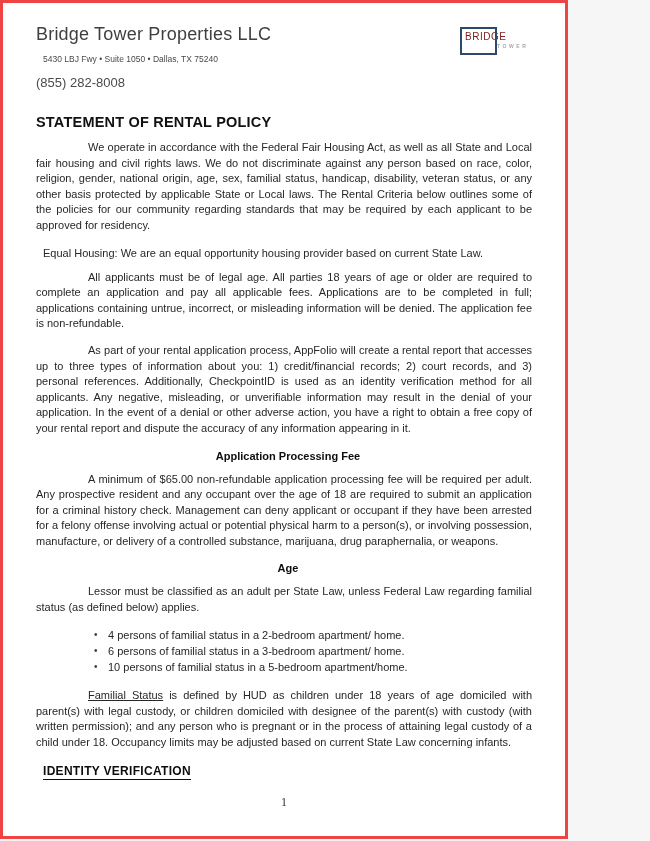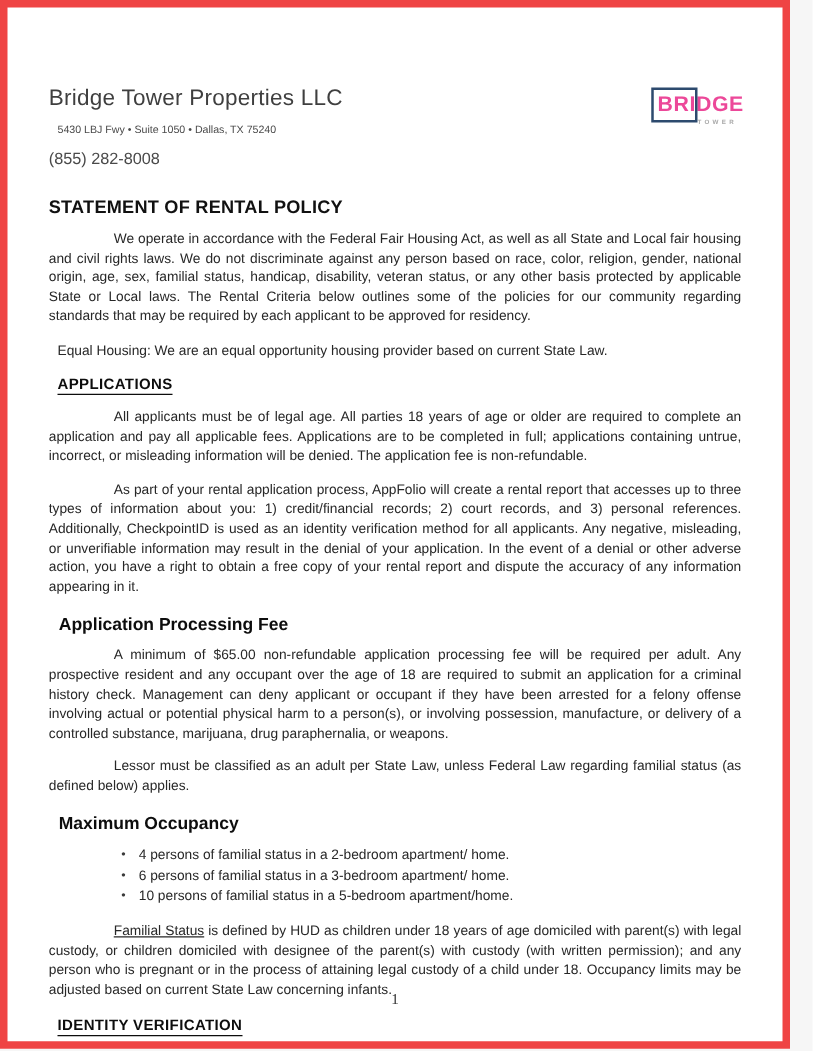--- a/index.html
+++ b/index.html
@@ -4,39 +4,39 @@
 <style>
   html,body { margin:0; padding:0; }
   body {
     width: 650px; height: 841px;
     background: #f6f6f6;
     font-family: "Liberation Sans", sans-serif;
     -webkit-font-smoothing: antialiased;
   }
   .page {
     position: relative;
-    width: 632px; height: 839px;
+    width: 568px; height: 839px;
     background: #ffffff;
-    border: 6px solid #ef4444;
+    border: 3px solid #ef4444;
     box-sizing: border-box;
-    padding: 62px 33px 0 33px;
+    padding: 21px 33px 0 33px;
     color: #2e2e2e;
   }
   
   .header { display: flex; justify-content: space-between; align-items: flex-start; }
   .company-name {
     font-size: 18px; color: #3f3f3f; letter-spacing: 0.2px;
     margin: 0 0 9px 0; font-weight: 400;
   }
   .company-address { font-size: 8.5px; color: #4a4a4a; margin: 0 0 0 7px; }
   .company-phone  { font-size: 13px; color: #4a4a4a; margin: 11px 0 0 0; }
   .logo { position: relative; margin-top: 2px; margin-right: 2px; width: 70px; }
   .logo-word {
     position: relative; display: inline-block;
-    font-size: 17px; font-weight: bold; color: #ec4899; letter-spacing: 0.5px;
+    font-size: 10px; font-weight: normal; color: #7f1d1d; letter-spacing: 0.5px;
     padding: 4px 0 4px 5px;
   }
   .logo-box {
     position: absolute; left: 0; top: 0;
     width: 33px; height: 24px;
     border: 2px solid #2d4a6e;
   }
   .logo-sub {
     font-size: 5px; font-weight: bold; color: #a8a8a8;
     letter-spacing: 2.6px; margin: -3px 0 0 37px;
@@ -51,22 +51,23 @@
     text-align: justify; margin: 0 0 11px 0;
   }
   p.body-text.indent { text-indent: 52px; }
   .note { font-size: 11px; color: #272727; margin: 13px 0 11px 7px; }
   .h-major {
     font-size: 12px; font-weight: bold; color: #0d0d0d;
     margin: 13px 0 11px 7px; letter-spacing: 0.3px;
   }
   .h-major .u { display: inline-block; border-bottom: 1.5px solid #0d0d0d; padding-bottom: 1px; }
   .h-minor {
-    font-size: 14px; font-weight: bold; color: #0d0d0d;
+    font-size: 11px; font-weight: bold; color: #0d0d0d;
     margin: 13px 0 10px 8px;
+    text-align: center;
   }
   ul.occupancy-list { list-style: none; margin: 10px 0 13px 0; padding: 0 0 0 58px; }
   ul.occupancy-list li {
     font-size: 11px; color: #272727; line-height: 16.2px;
     position: relative; padding-left: 14px;
   }
   ul.occupancy-list li::before {
     content: "•"; position: absolute; left: 0; top: 0;
     font-size: 10px; color: #3a3a3a;
   }
@@ -96,32 +97,29 @@
       <div class="logo-sub">TOWER</div>
     </div>
   </div>
 
   <div class="doc-title">STATEMENT OF RENTAL POLICY</div>
 
   <p class="body-text indent">We operate in accordance with the Federal Fair Housing Act, as well as all State and Local fair housing and civil rights laws. We do not discriminate against any person based on race, color, religion, gender, national origin, age, sex, familial status, handicap, disability, veteran status, or any other basis protected by applicable State or Local laws. The Rental Criteria below outlines some of the policies for our community regarding standards that may be required by each applicant to be approved for residency.</p>
 
   <div class="note">Equal Housing: We are an equal opportunity housing provider based on current State Law.</div>
 
-  <div class="h-major">
-    <span class="u">APPLICATIONS</span>
-  </div>
   <p class="body-text indent">All applicants must be of legal age. All parties 18 years of age or older are required to complete an application and pay all applicable fees. Applications are to be completed in full; applications containing untrue, incorrect, or misleading information will be denied. The application fee is non-refundable.</p>
   <p class="body-text indent">As part of your rental application process, AppFolio will create a rental report that accesses up to three types of information about you: 1) credit/financial records; 2) court records, and 3) personal references. Additionally, CheckpointID is used as an identity verification method for all applicants. Any negative, misleading, or unverifiable information may result in the denial of your application. In the event of a denial or other adverse action, you have a right to obtain a free copy of your rental report and dispute the accuracy of any information appearing in it.</p>
 
   <div class="h-minor">Application Processing Fee</div>
   <p class="body-text indent">A minimum of $65.00 non-refundable application processing fee will be required per adult. Any prospective resident and any occupant over the age of 18 are required to submit an application for a criminal history check. Management can deny applicant or occupant if they have been arrested for a felony offense involving actual or potential physical harm to a person(s), or involving possession, manufacture, or delivery of a controlled substance, marijuana, drug paraphernalia, or weapons.</p>
 
+  <div class="h-minor">Age</div>
   <p class="body-text indent">Lessor must be classified as an adult per State Law, unless Federal Law regarding familial status (as defined below) applies.</p>
 
-  <div class="h-minor">Maximum Occupancy</div>
   <ul class="occupancy-list">
     <li>4 persons of familial status in a 2-bedroom apartment/ home.</li>
     <li>6 persons of familial status in a 3-bedroom apartment/ home.</li>
     <li>10 persons of familial status in a 5-bedroom apartment/home.</li>
   </ul>
   <p class="body-text indent"><span class="underlined">Familial Status</span><span> is defined by HUD as children under 18 years of age domiciled with parent(s) with legal custody, or children domiciled with designee of the parent(s) with custody (with written permission); and any person who is pregnant or in the process of attaining legal custody of a child under 18. Occupancy limits may be adjusted based on current State Law concerning infants.</span></p>
 
   <div class="h-major">
     <span class="u">IDENTITY VERIFICATION</span>
   </div>

